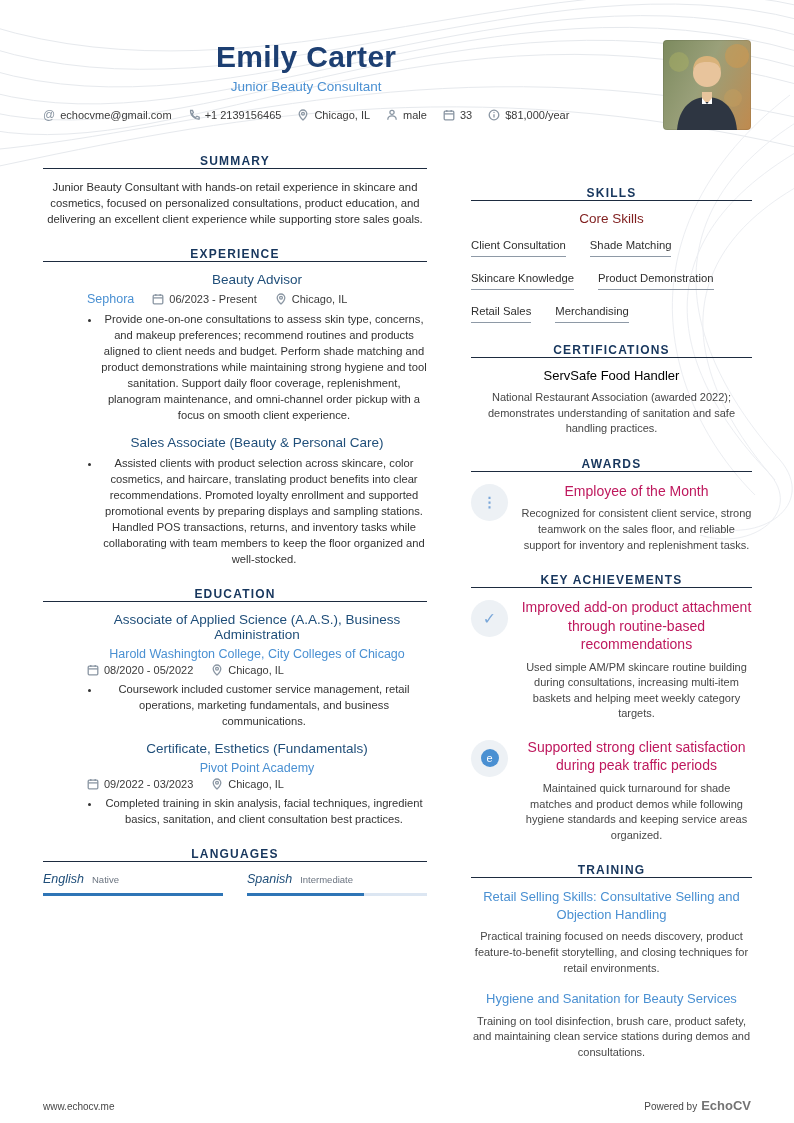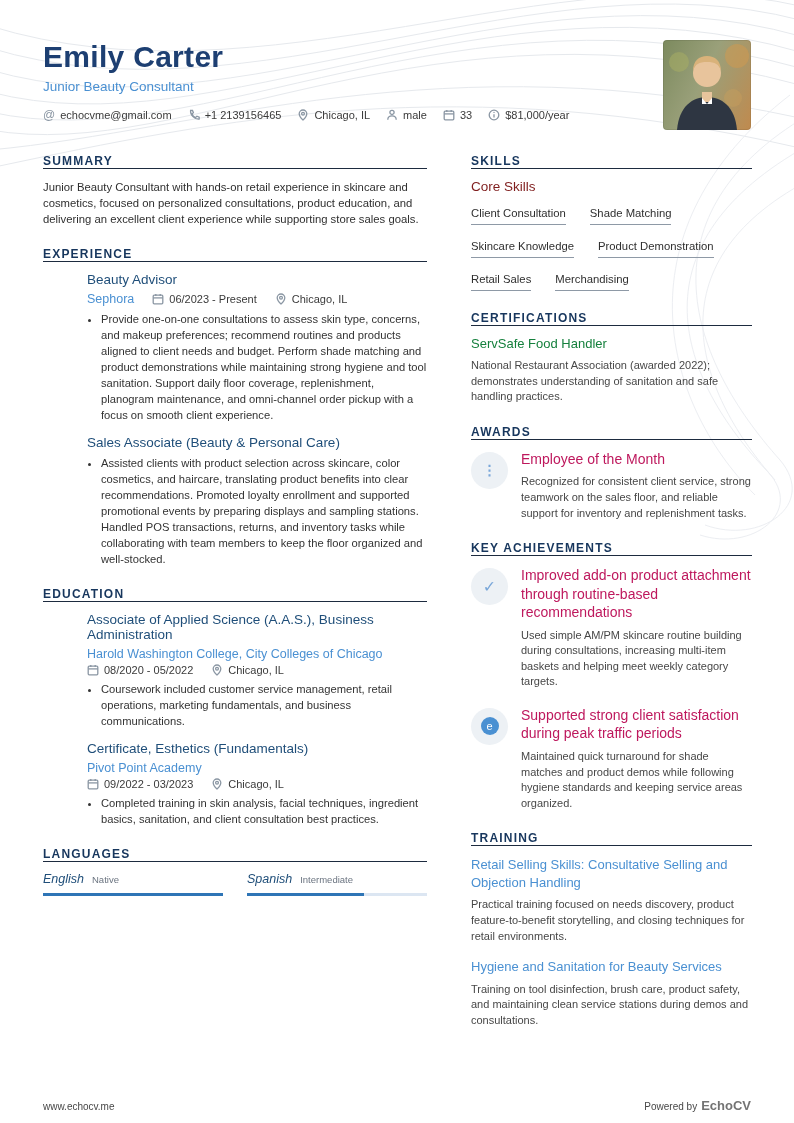--- a/index.html
+++ b/index.html
@@ -1,38 +1,38 @@
 <!DOCTYPE html>
 <html><head>
 <meta charset="utf-8">
 <style>
   html,body{margin:0;padding:0;background:#fff;}
   body{font-family:"Liberation Sans",sans-serif;color:#333;}
-  .page{position:relative;width:794px;height:1123px;background:#fff;overflow:hidden;margin:0 auto;}
+  .page{position:relative;width:794px;height:1123px;background:#fff;overflow:hidden;margin:0 auto;text-align:center;}
   .deco{position:absolute;top:0;left:0;pointer-events:none;}
   .content{position:relative;padding:40px 43px 0 43px;}
 
   
   .header{display:flex;justify-content:space-between;align-items:flex-start;}
   .name{margin:0;font-size:30px;font-weight:600;color:#1d3f72;letter-spacing:.3px;}
   .subtitle{margin-top:5px;font-size:13.5px;color:#4a90d2;}
   .contacts{display:flex;flex-wrap:wrap;gap:7px 16px;margin-top:15px;font-size:11px;color:#3a3a3a;align-items:center;}
   .citem{display:flex;align-items:center;gap:5px;}
   .ico{width:12px;height:12px;stroke:#8a96a3;fill:none;stroke-width:1.3;flex:none;}
   .ico .fl{fill:#8a96a3;stroke:none;}
   .at-glyph{color:#8a96a3;font-size:12px;line-height:1;}
   .photo{width:88px;height:90px;border-radius:4px;flex:none;overflow:hidden;
          background:linear-gradient(115deg,#7c8a5e 0%,#9aa07a 45%,#c08a4e 100%);
          box-shadow:0 0 0 1px rgba(0,0,0,.08) inset;}
   .photo svg{display:block;}
 
   
   .cols{display:flex;gap:44px;margin-top:24px;}
   .col-left{width:384px;flex:none;}
-  .col-right{width:281px;flex:none;}
+  .col-right{width:281px;flex:none;margin-top:32px;}
   .section{margin-bottom:20px;}
   .sec{font-size:12px;font-weight:bold;color:#17365d;letter-spacing:1.2px;
        border-bottom:1.6px solid #1d2b3f;margin:0 0 10px 0;text-transform:uppercase;}
 
   .body-text{font-size:11.3px;line-height:1.42;color:#2f2f2f;}
 
   
   .entry{margin-bottom:12px;margin-left:44px;}
   .entry-title{font-size:13.5px;color:#1f4e79;margin:4px 0 5px 0;}
   .entry-org{font-size:12.5px;color:#4a90d2;}
@@ -49,21 +49,21 @@
   .lang-level{font-size:9.5px;color:#6b7480;}
   .bar{height:3px;background:#dce6f2;margin-top:7px;}
   .bar-fill{height:100%;background:#2e75b6;}
 
   
   .group-title{font-size:13.5px;color:#7f1d1d;margin:2px 0 13px 0;}
   .tags{display:flex;flex-wrap:wrap;gap:15px 24px;}
   .tag{font-size:11.3px;color:#2f2f2f;padding-bottom:5px;border-bottom:1.6px solid #8e99a6;}
 
   
-  .cert-title{font-size:13px;color:#15803d;margin:2px 0 7px 0;}
+  .cert-title{font-size:13px;color:#000000;margin:2px 0 7px 0;}
   .desc{font-size:11px;line-height:1.42;color:#474747;}
   .ach{display:flex;gap:13px;margin-bottom:16px;}
   .ach-icon{width:37px;height:37px;border-radius:50%;background:#edf1f5;display:flex;
             align-items:center;justify-content:center;flex:none;margin-top:2px;}
   .ach-body{flex:1;}
   .ach-title{font-size:14px;line-height:1.32;color:#be185d;margin-bottom:6px;}
   .check{color:#7aa7d9;font-size:16px;}
   .dots{color:#7aa7d9;font-size:14px;font-weight:bold;letter-spacing:0;}
   .edisc{width:18px;height:18px;border-radius:50%;background:#4a90d2;color:#fff;font-size:11px;
          display:flex;align-items:center;justify-content:center;}

